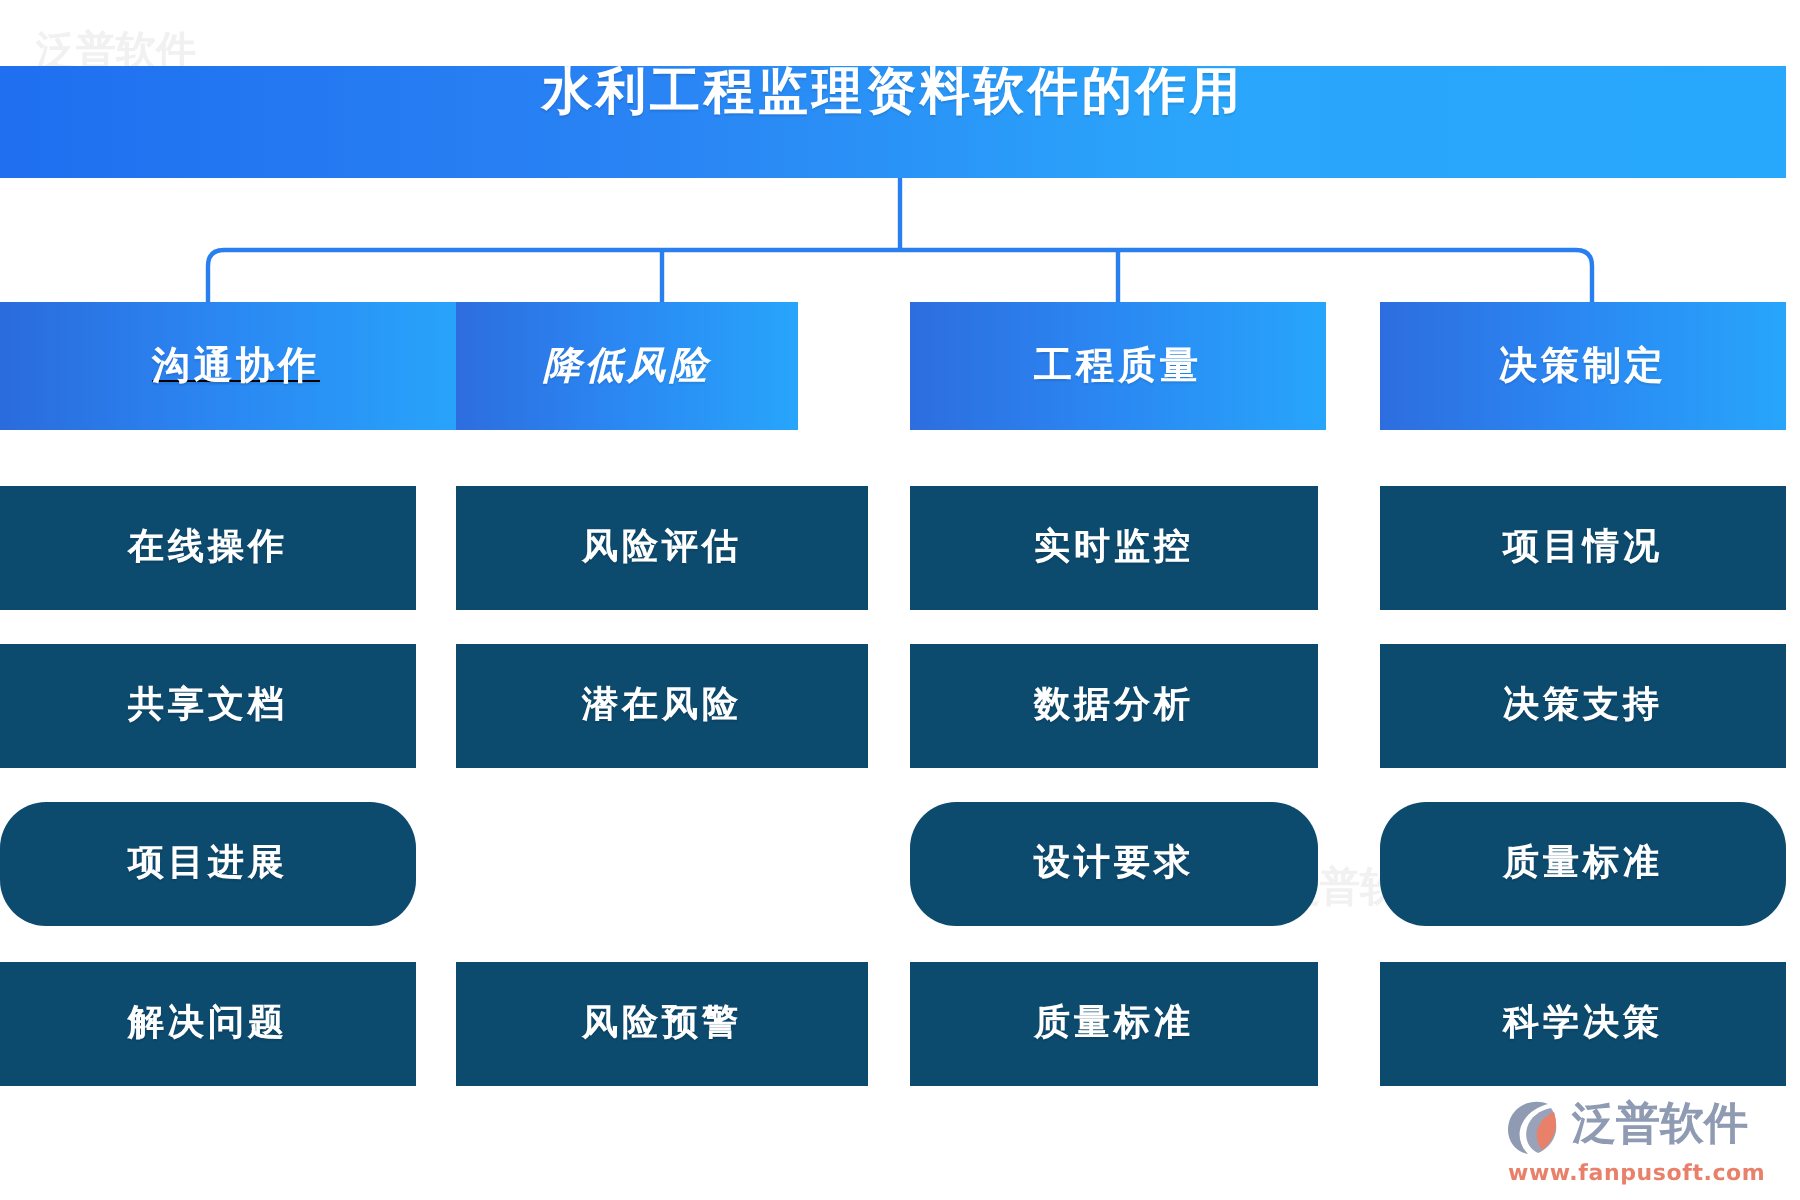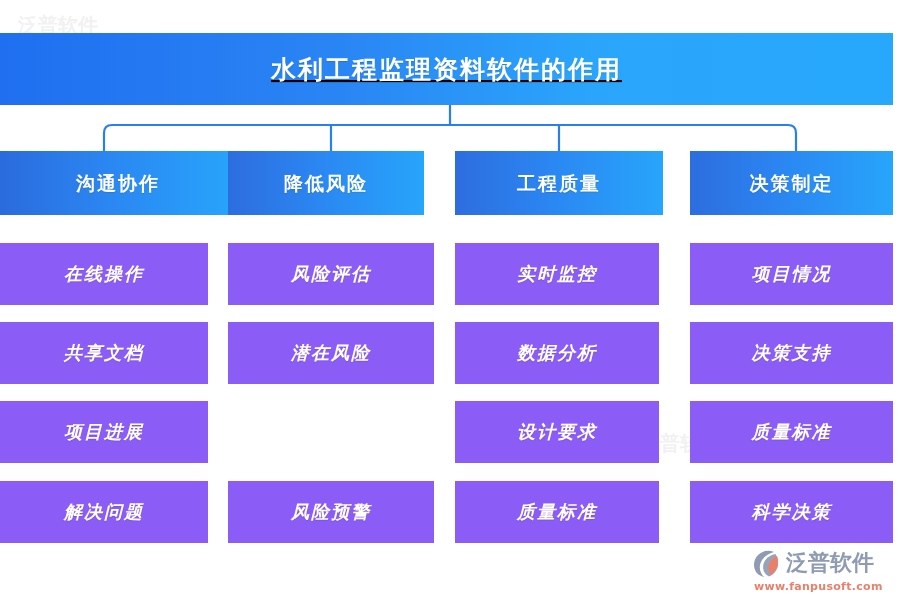--- a/index.html
+++ b/index.html
@@ -38,27 +38,26 @@
   .wm-1 { left: 18px;  top: 12px;  font-size: 20px; }
   .wm-2 { left: 300px; top: 250px; font-size: 20px; }
   .wm-3 { left: 640px; top: 430px; font-size: 20px; }
 
   
   .title-bar {
     position: absolute;
     left: 0;
     top: 33px;
     width: 893px;
-    height: 72px;
+    height: 56px;
     background: linear-gradient(to right, #1f6ff0 0%, #2a85f4 38%, #2aa5fb 66%, #27a8fc 100%);
     display: flex;
-    align-items: center;
+    align-items: flex-start;
     justify-content: center;
     z-index: 2;
-    text-decoration: underline;
   }
   .title-text {
     font-family: "DejaVu Serif", "Liberation Serif", serif;
     font-weight: bold;
     font-size: 25px;
     color: #ffffff;
     letter-spacing: 2px;
     line-height: 1;
     text-shadow: 0 1px 1px rgba(0,0,0,0.12);
   }
@@ -92,22 +91,22 @@
   }
   .blue-box .bb-label {
     font-family: "DejaVu Serif", "Liberation Serif", serif;
     font-weight: bold;
     font-size: 19px;
     color: #ffffff;
     letter-spacing: 2px;
     line-height: 1;
     text-shadow: 0 1px 1px rgba(0,0,0,0.10);
   }
-  .bb-0 { left: 0px;   width: 236px; background: linear-gradient(to right, #2a6bdd 0%, #2b86f2 45%, #27a5fb 100%); }
-  .bb-1 { left: 228px; width: 196px; background: linear-gradient(to right, #2d6ddf 0%, #2b86f2 45%, #27a5fb 100%); }
+  .bb-0 { left: 0px;   width: 236px; background: linear-gradient(to right, #2a6bdd 0%, #2b86f2 45%, #27a5fb 100%); text-decoration: underline; }
+  .bb-1 { left: 228px; width: 171px; background: linear-gradient(to right, #2d6ddf 0%, #2b86f2 45%, #27a5fb 100%); font-style: italic; }
   .bb-2 { left: 455px; width: 208px; background: linear-gradient(to right, #2d6ddf 0%, #2b86f2 45%, #27a5fb 100%); }
   .bb-3 { left: 690px; width: 203px; background: linear-gradient(to right, #2d6ddf 0%, #2b86f2 45%, #27a5fb 100%); }
 
   
   .teal-grid {
     position: absolute;
     left: 0;
     top: 243px;
     width: 900px;
     height: 300px;
@@ -121,29 +120,28 @@
   .tc-0 { left: 0px;   width: 208px; }
   .tc-1 { left: 228px; width: 206px; }
   .tc-2 { left: 455px; width: 204px; }
   .tc-3 { left: 690px; width: 203px; }
 
   .teal-box {
     position: absolute;
     left: 0;
     width: 100%;
     height: 62px;
-    background: #8b5cf6;
+    background: #0c4a6e;
     display: flex;
     align-items: center;
     justify-content: center;
-    font-style: italic;
   }
   .tr-0 { top: 0px;   }
   .tr-1 { top: 79px;  }
-  .tr-2 { top: 158px; }
+  .tr-2 { top: 158px; border-radius: 23px; }
   .tr-3 { top: 238px; }
 
   .teal-box .tb-label {
     font-family: "DejaVu Serif", "Liberation Serif", serif;
     font-weight: bold;
     font-size: 18px;
     color: #ffffff;
     letter-spacing: 2px;
     line-height: 1;
     text-shadow: 0 1px 1px rgba(0,0,0,0.10);

